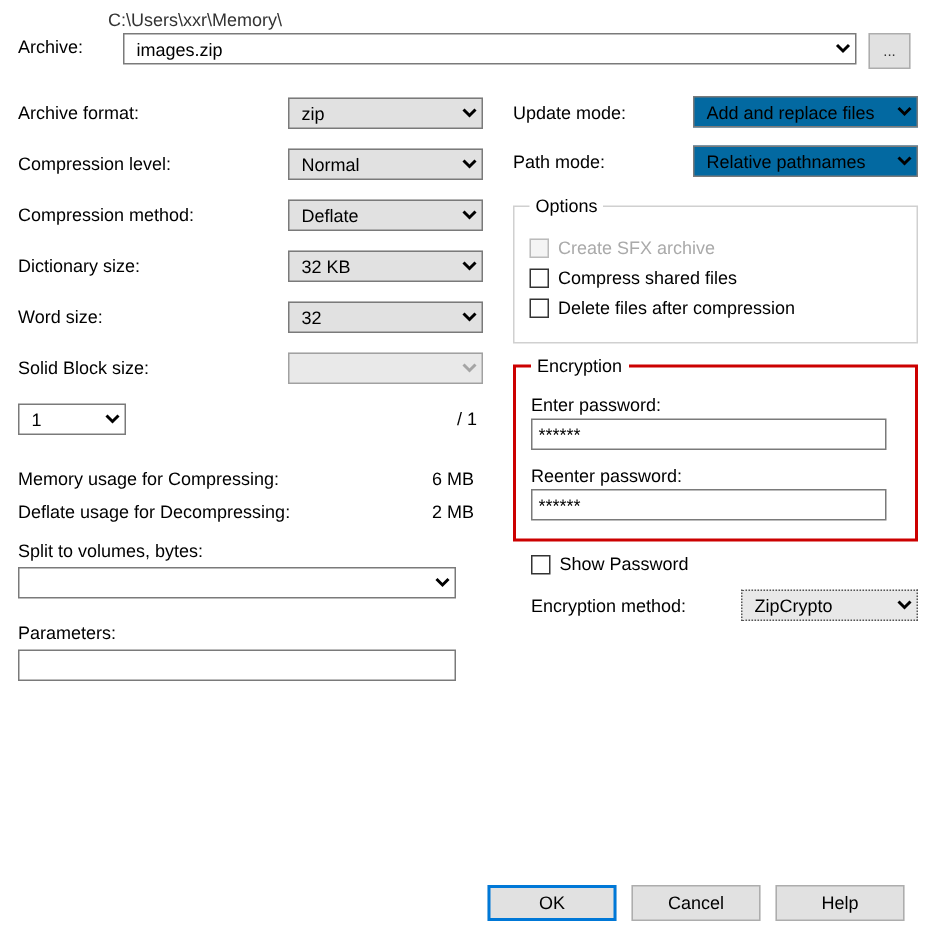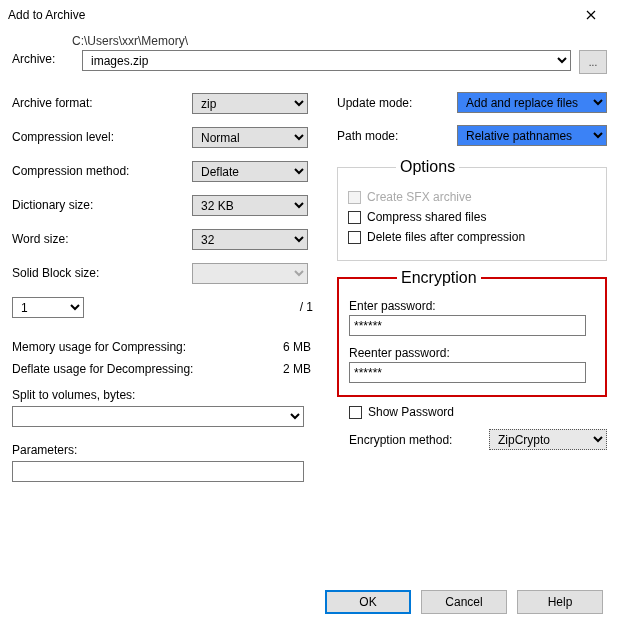--- a/index.html
+++ b/index.html
@@ -39,39 +39,39 @@
       width: 28px; height: 24px; border: 1px solid #adadad;
       background: #e1e1e1; display: flex; align-items: center; justify-content: center;
       cursor: pointer; font-size: 10px; color: #333;
     }
     .columns { display: flex; gap: 20px; margin-top: 18px; }
     .col-left { width: 310px; }
     .col-right { flex: 1; }
     .field-row { display: flex; align-items: center; margin-bottom: 12px; height: 22px; justify-content: space-between; }
     .field-label { width: 180px; color: #000; }
     .field-control { flex: 1; }
-    .field-control select { width: 116px; background: #e1e1e1; }
+    .field-control select { width: 130px; background: #e1e1e1; }
     .field-control select.light { background: #fff; }
     .cpu-row .field-control { display: flex; align-items: center; gap: 6px; }
     .cpu-row select { width: 72px; background: #fff; }
     .cpu-total { margin-left: auto; padding-right: 4px; }
     .mem-row { display: flex; justify-content: space-between; margin-bottom: 8px; padding-right: 6px; }
     .split-block { margin-top: 12px; }
     .split-block select, .split-block input { width: 292px; margin-top: 4px; }
     .params-block { margin-top: 16px; }
     .params-block input { width: 292px; margin-top: 4px; }
     .right-field-row { display: flex; align-items: center; margin-bottom: 12px; }
     .right-label { width: 120px; }
-    .right-control select { width: 150px; background: #3b82f6; }
+    .right-control select { width: 150px; background: #0369a1; }
     fieldset {
       border: 1px solid #d0d0d0; margin: 0 0 8px 0; padding: 8px 10px 10px 10px;
       position: relative;
     }
     fieldset.highlight { border: 2px solid #c00; }
-    legend { font-size: 16px; color: #000; padding: 0 4px; background: #fff; margin-left: 48px; }
+    legend { font-size: 12px; color: #000; padding: 0 4px; background: #fff; }
     .opt-row { display: flex; align-items: center; margin: 6px 0; gap: 6px; }
     .checkbox {
       width: 13px; height: 13px; border: 1px solid #333; background: #fff; display: inline-block;
     }
     .checkbox.disabled { border-color: #bbb; background: #f4f4f4; }
     .opt-label.disabled { color: #aaa; }
     .enc-label { margin-top: 4px; margin-bottom: 2px; }
     .enc-input { width: 237px; margin-bottom: 6px; padding: 2px 5px; }
     .enc-method-row { display: flex; align-items: center; margin-top: 10px; justify-content: space-between; }
     .enc-method-row .right-label { width: 130px; }
@@ -84,28 +84,20 @@
       display: flex; align-items: center; justify-content: center; cursor: pointer;
     }
     .btn.primary { border: 2px solid #0078d7; background: #e1e1e1; width: 86px; height: 24px; }
     .encryption-fieldset { padding-bottom: 6px; }
     .showpw-row { display:flex; align-items:center; gap:6px; margin-top:6px; }
   </style>
 </head>
 <body>
 
 <div class="window">
-  <div class="titlebar">
-    <span class="titlebar-title">Add to Archive</span>
-    <div class="close-btn">
-      <svg viewBox="0 0 10 10">
-          <path d="M1 1 L9 9 M9 1 L1 9" stroke="#000" stroke-width="1.2"></path>
-        </svg>
-    </div>
-  </div>
 
   <div class="content">
     <div class="archive-row">
       <div class="archive-label">Archive:</div>
       <div class="archive-right">
         <div class="archive-path">C:\Users\xxr\Memory\</div>
         <div class="archive-input-row">
           <select class="combo archive-name">
             <option>images.zip</option>
           </select>

